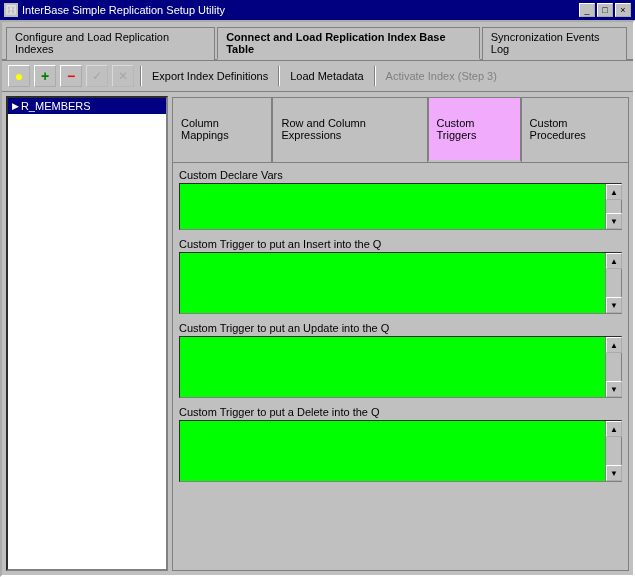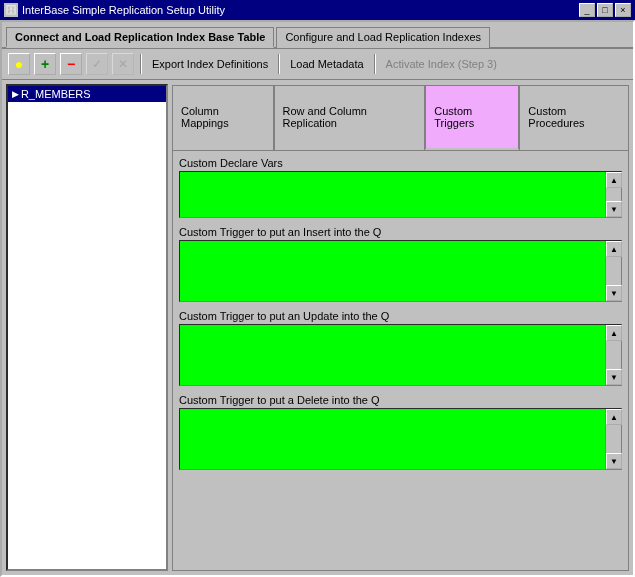--- a/index.html
+++ b/index.html
@@ -281,22 +281,23 @@
   <div class="title-buttons">
     <div class="title-btn">_</div>
     <div class="title-btn">□</div>
     <div class="title-btn">×</div>
   </div>
 </div>
 
 <div class="main-window">
 
   <div class="window-tabs">
+    <div class="window-tab">Configure and Load Replication Indexes</div>
     <div class="window-tab active">Connect and Load Replication Index Base Table</div>
-    <div class="window-tab">Configure and Load Replication Indexes</div>
+    <div class="window-tab">Syncronization Events Log</div>
   </div>
 
   <div class="toolbar">
     <div class="toolbar-btn" style="color:#ffff00; font-size:14px;">●</div>
     <div class="toolbar-btn" style="color:#008000; font-size:14px; font-weight:bold;">+</div>
     <div class="toolbar-btn" style="color:#ff0000; font-size:14px; font-weight:bold;">−</div>
     <div class="toolbar-btn disabled" style="color:#808080;">✓</div>
     <div class="toolbar-btn disabled" style="color:#808080;">✕</div>
     <div class="toolbar-separator"></div>
     <span class="toolbar-label">Export Index Definitions</span>
@@ -312,21 +313,21 @@
       <div class="list-item selected">
         <span class="list-item-arrow">▶</span>
         <span>R_MEMBERS</span>
       </div>
     </div>
 
     <div class="right-panel">
 
       <div class="inner-tabs">
         <div class="inner-tab">Column Mappings</div>
-        <div class="inner-tab">Row and Column Replication</div>
+        <div class="inner-tab">Row and Column Expressions</div>
         <div class="inner-tab active">Custom Triggers</div>
         <div class="inner-tab">Custom Procedures</div>
       </div>
 
       <div class="tab-content">
 
         <div class="section-group">
           <span class="section-label">Custom Declare Vars</span>
           <div class="text-area-wrapper">
             <textarea class="green-area declare-vars-area" style=""></textarea>

